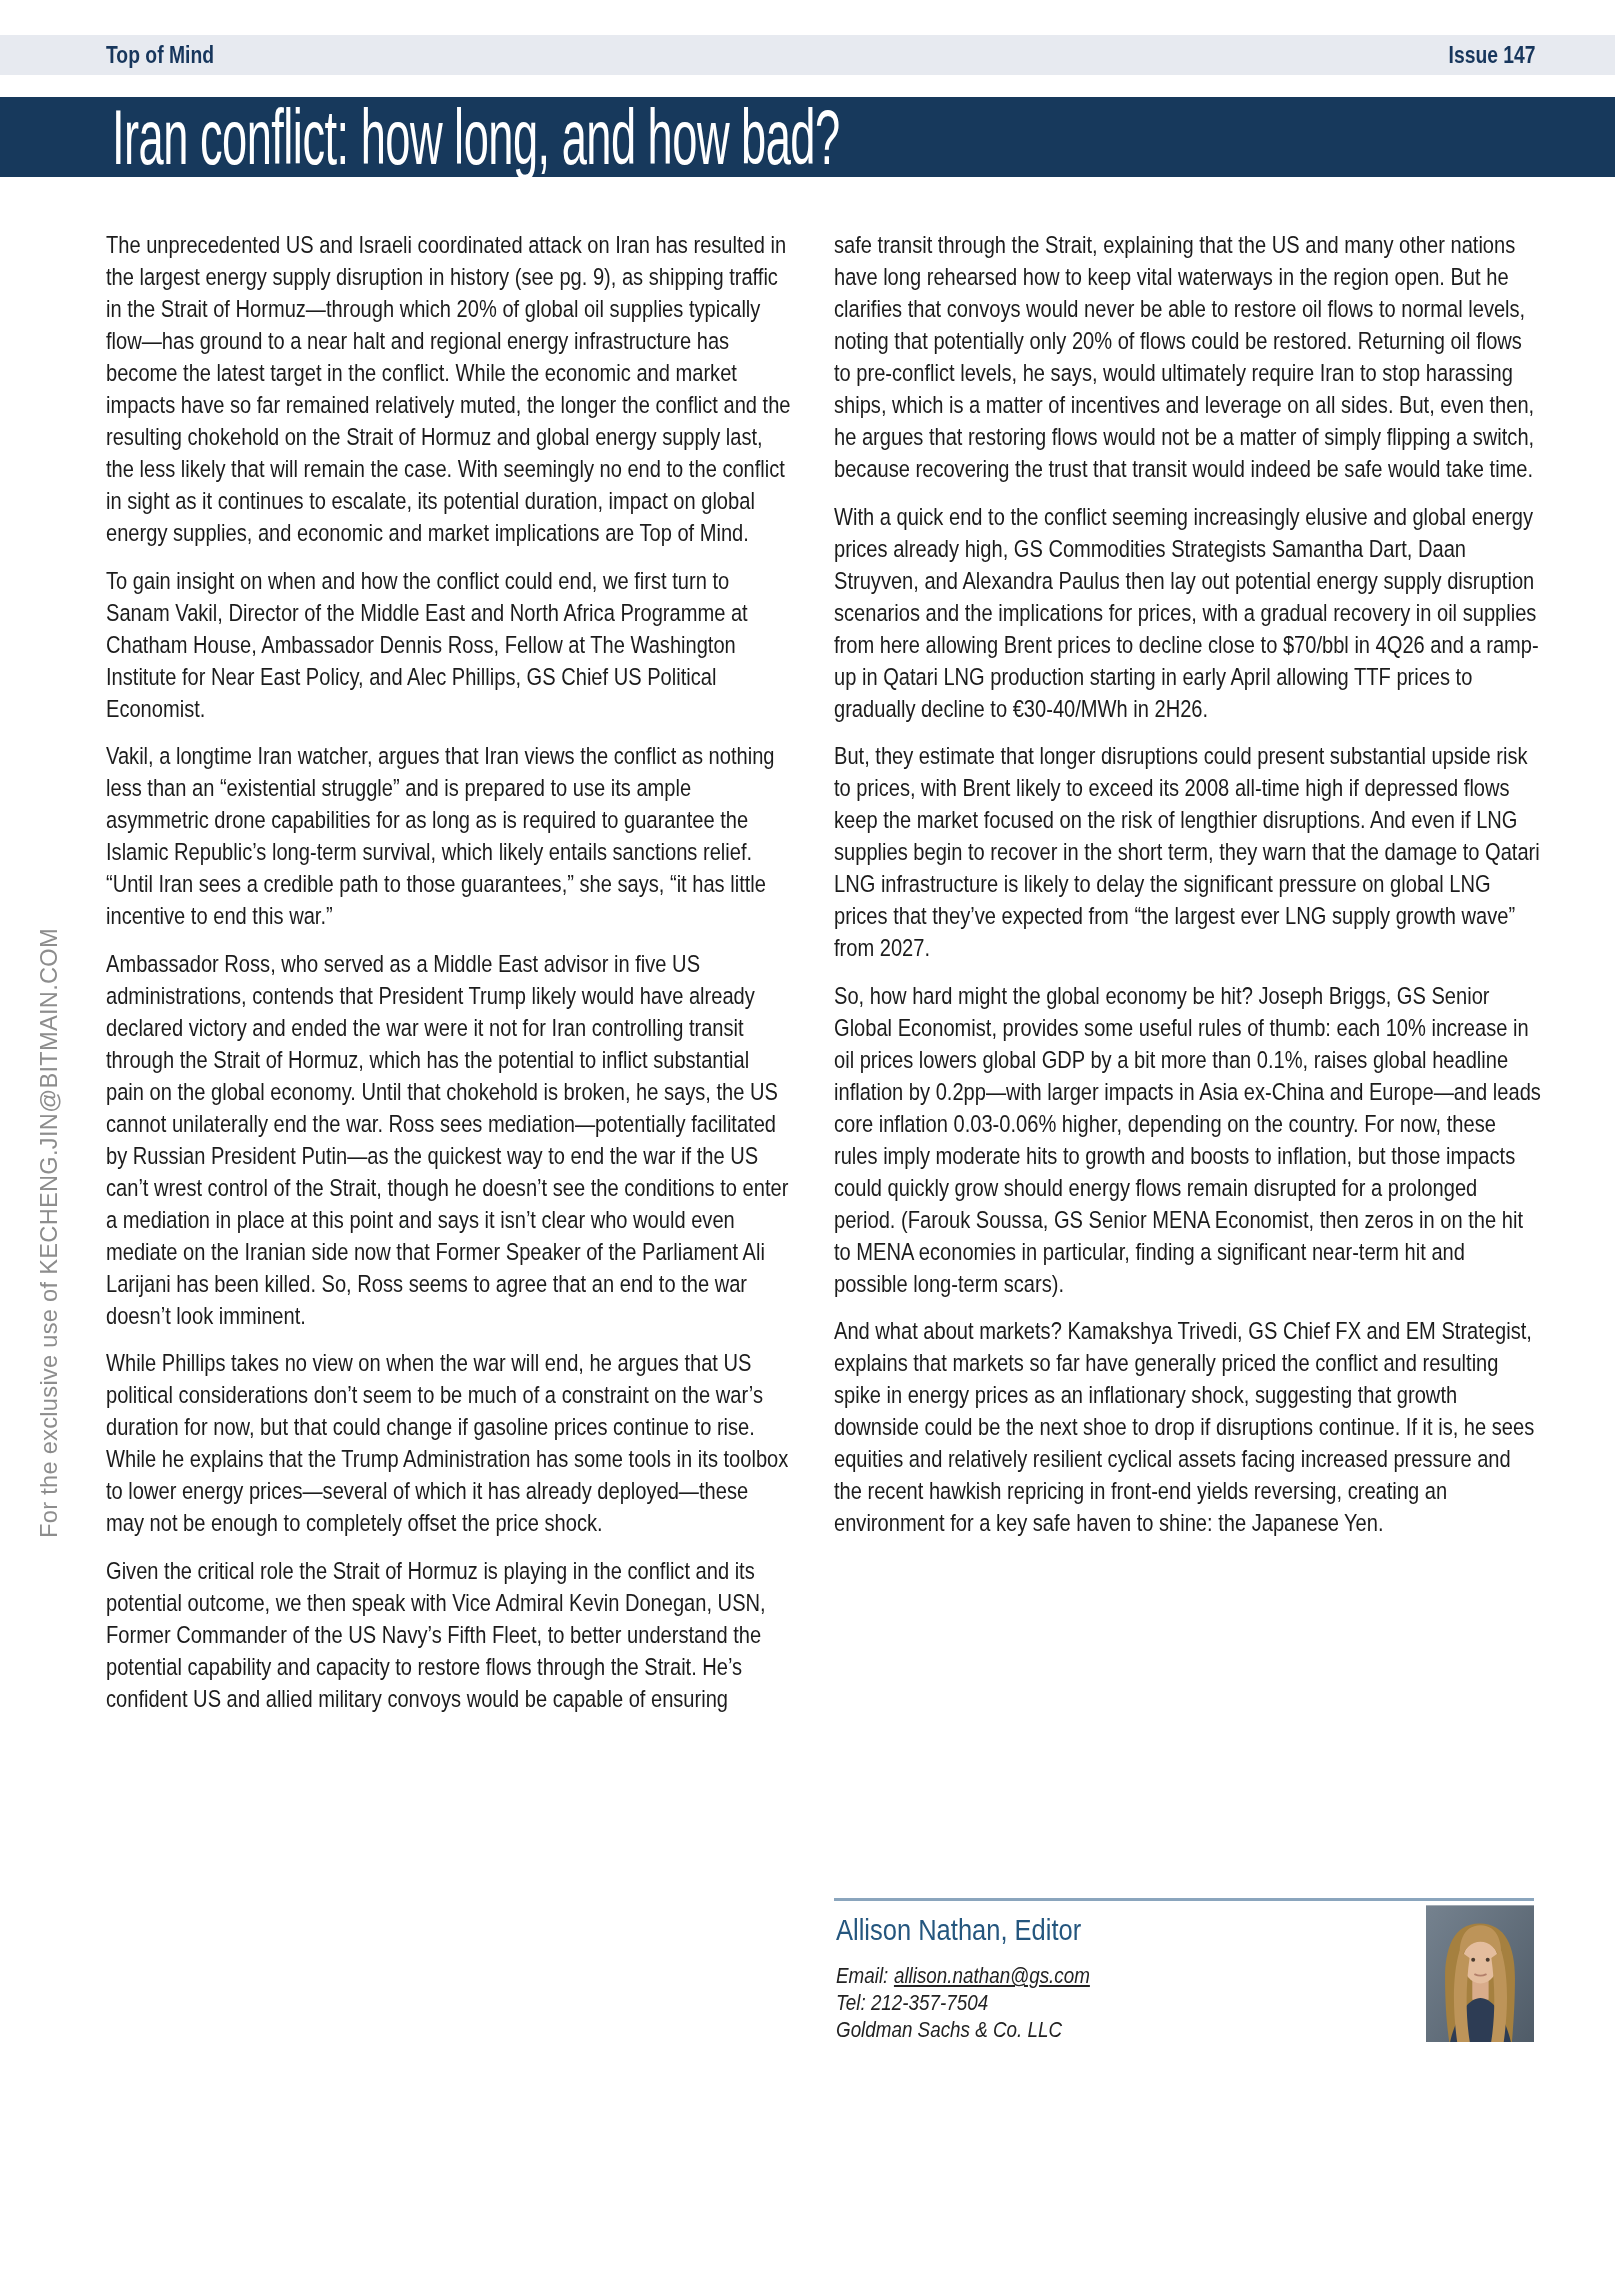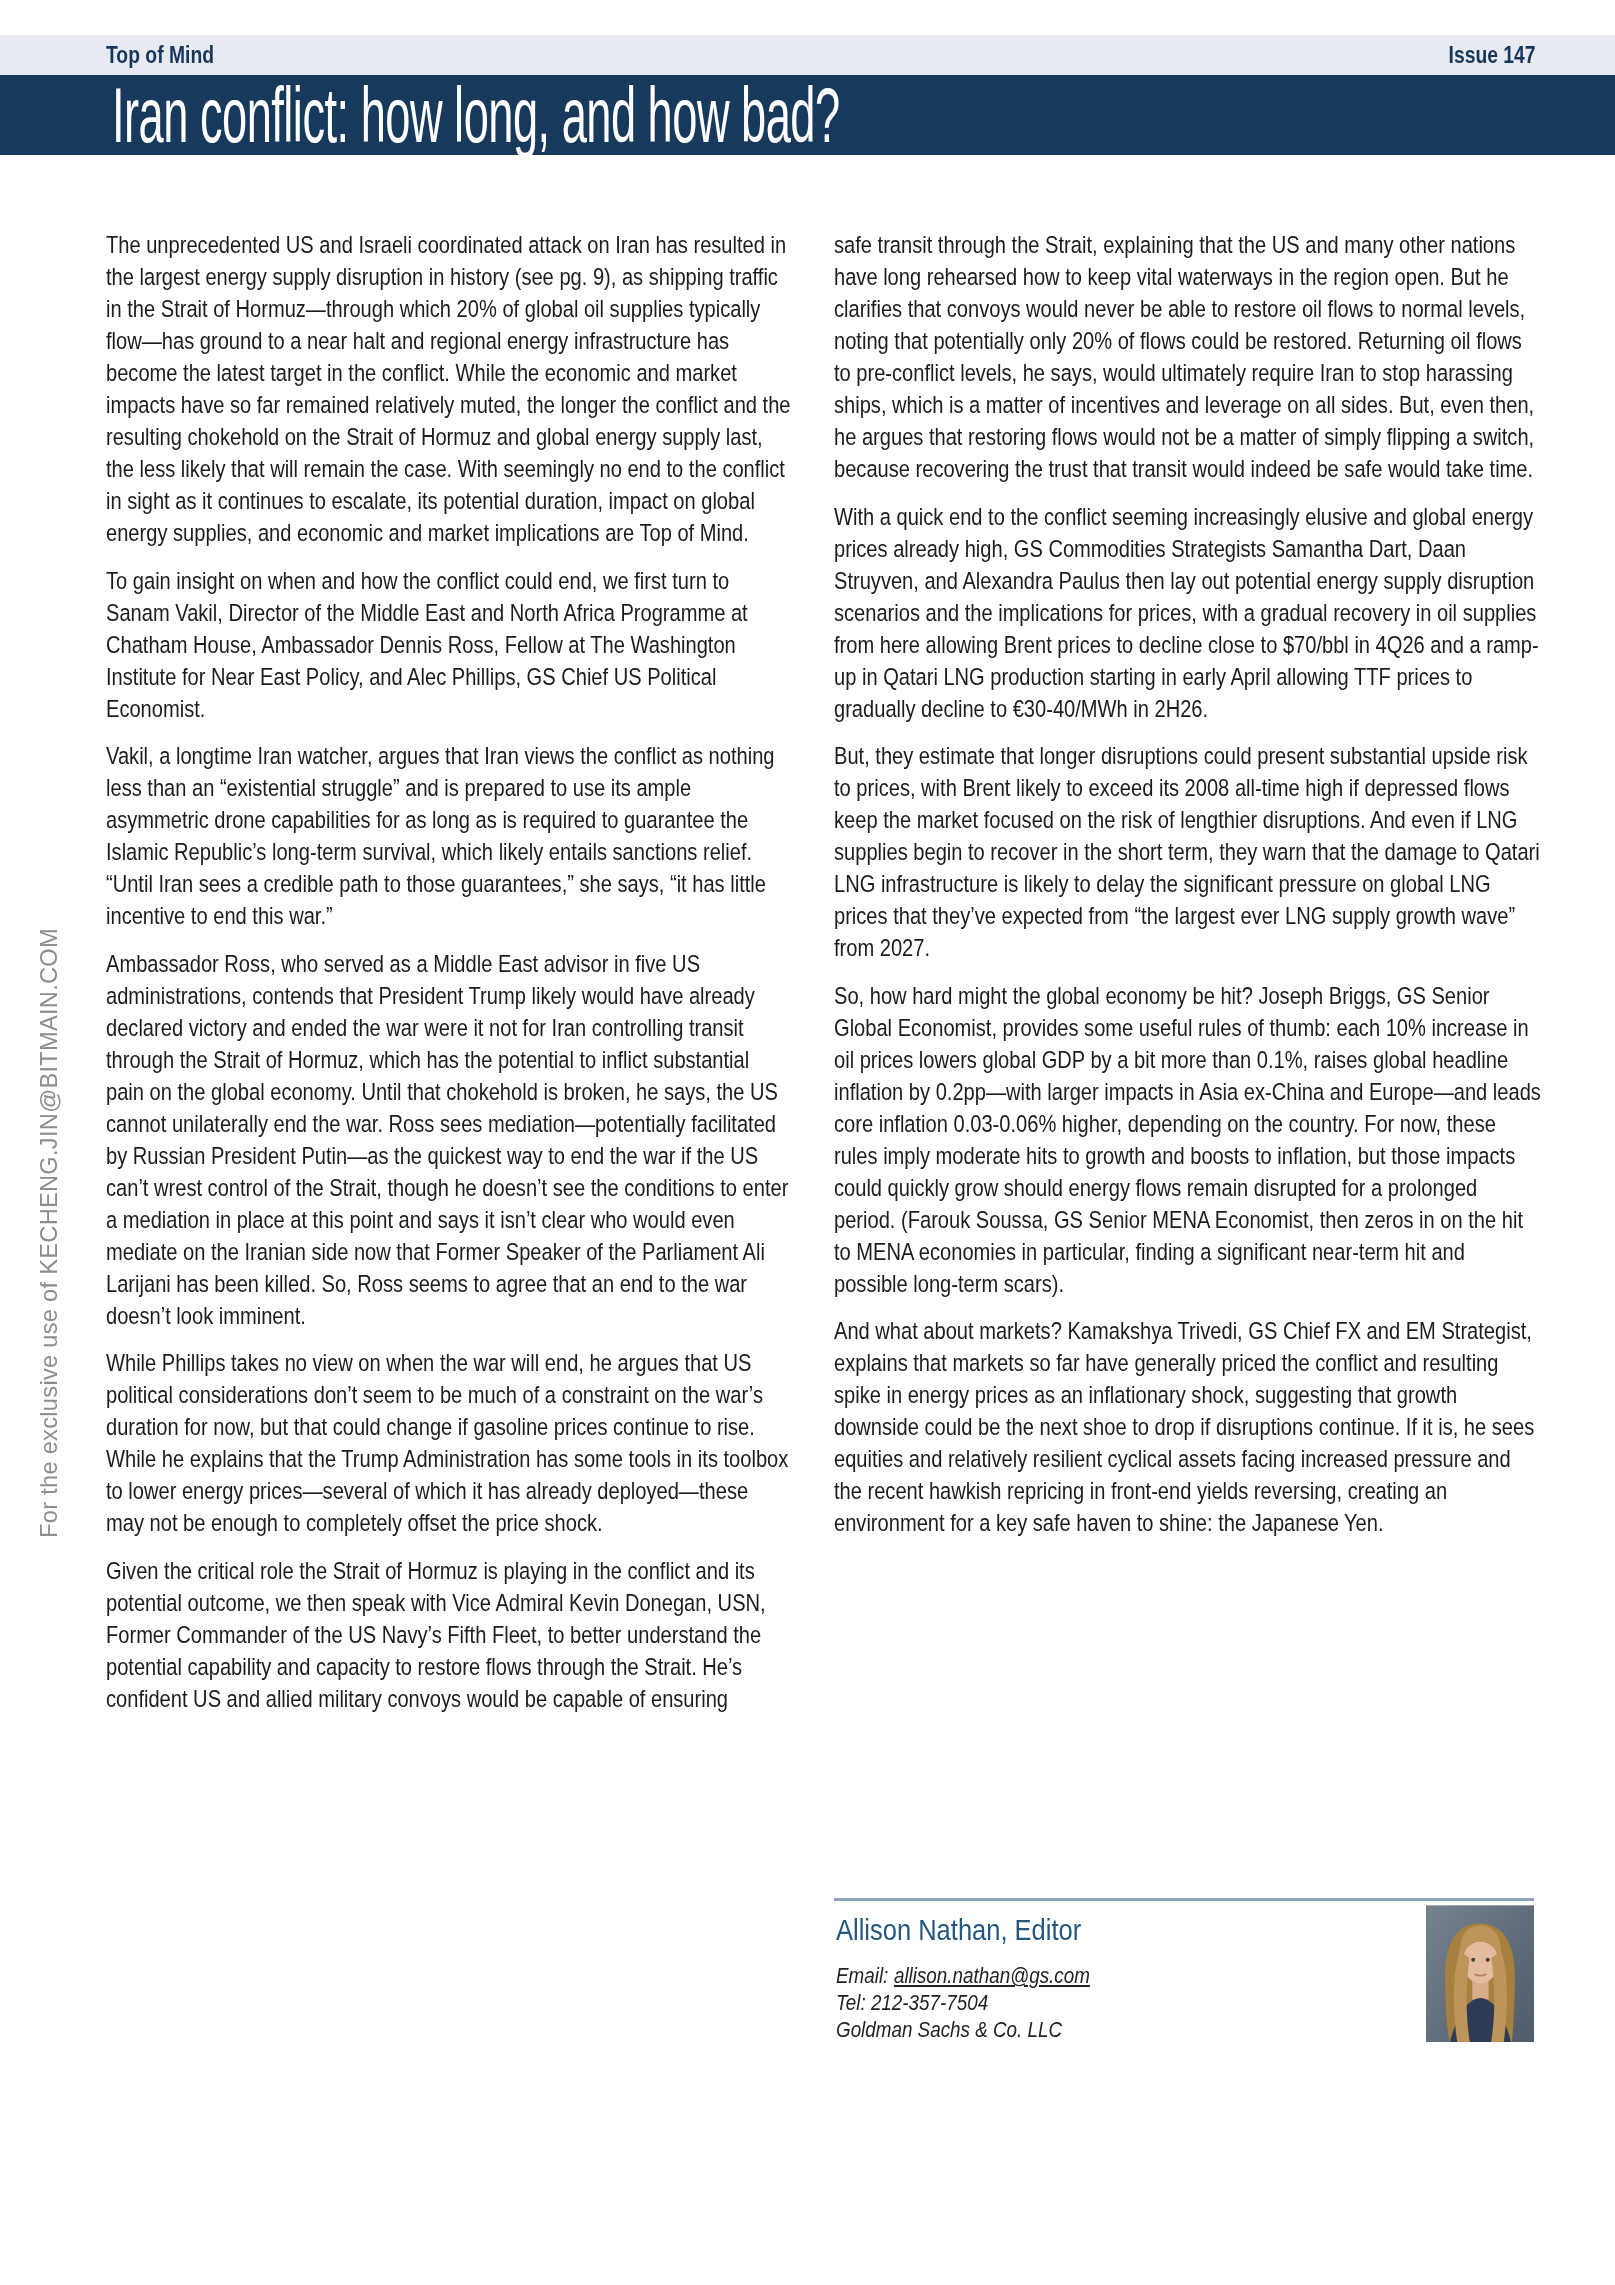--- a/index.html
+++ b/index.html
@@ -19,21 +19,21 @@
     color:var(--navy-text,#17365c);
     display:inline-block; transform:scaleX(0.84); transform-origin:0 0; white-space:nowrap;
   }
   .header-right{
     position:absolute; right:80px; top:7.3px; font-size:23px; font-weight:700;
     color:var(--navy-text,#17365c);
     display:inline-block; transform:scaleX(0.84); transform-origin:100% 0; white-space:nowrap;
   }
   
   .title-banner{
-    position:absolute; left:0; top:75px; width:1616px; height:80px;
+    position:absolute; left:0; top:97px; width:1616px; height:80px;
     background:var(--banner,#17395c); display:flex; align-items:center;
   }
   .title-text{
     display:inline-block; margin-left:112px; font-size:78px; font-weight:400;
     color:#ffffff; white-space:nowrap; letter-spacing:-0.9px;
     transform:scaleX(0.58); transform-origin:0 55%;
   }
   
   .watermark{
     position:absolute; left:36px; top:1538px;

